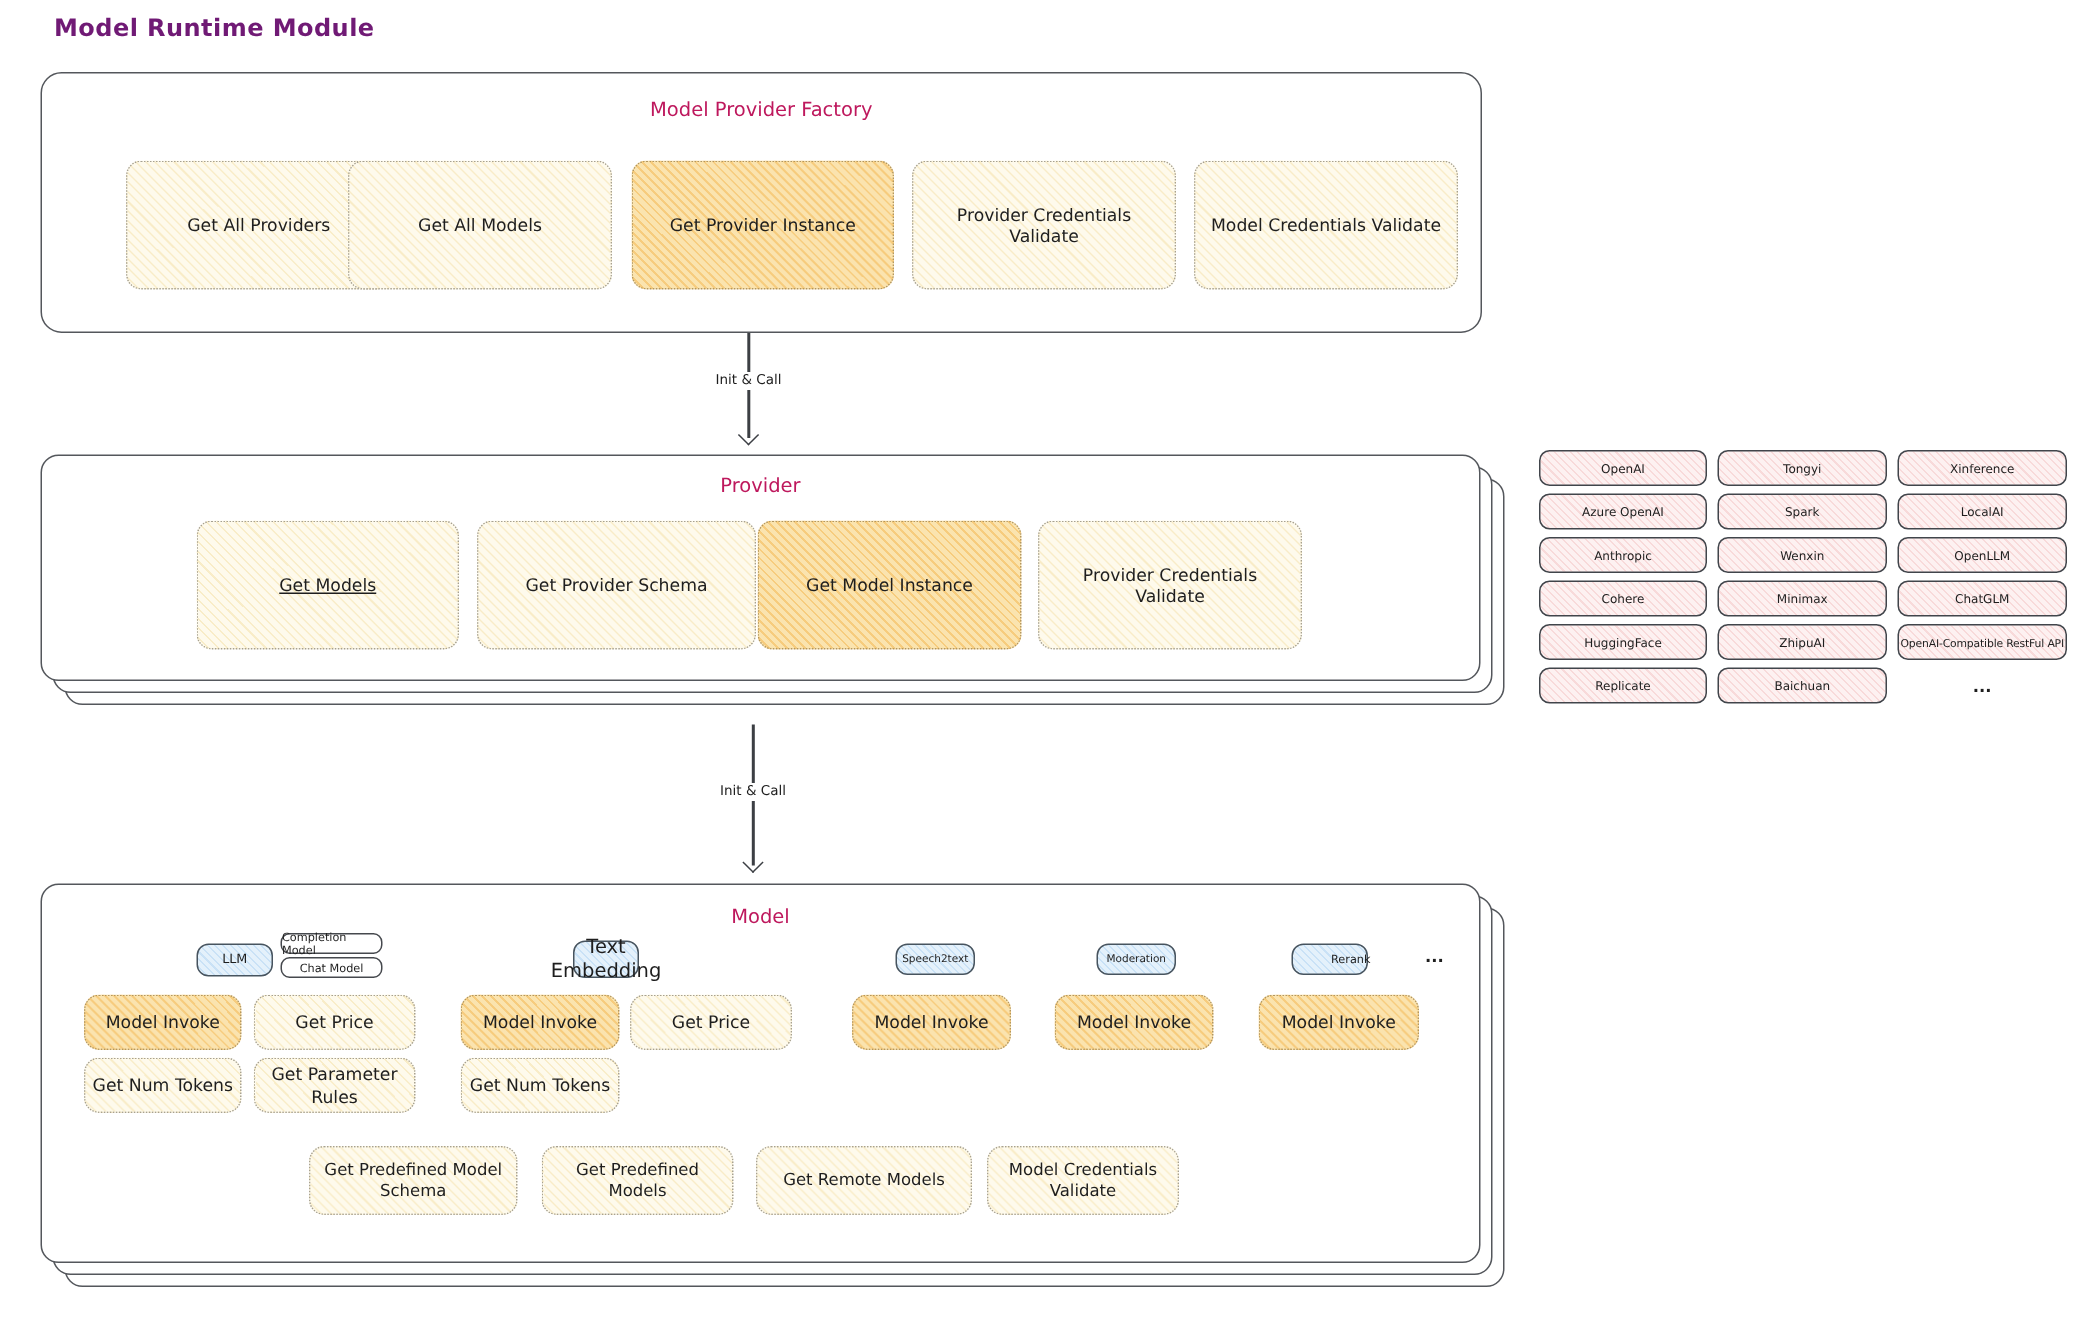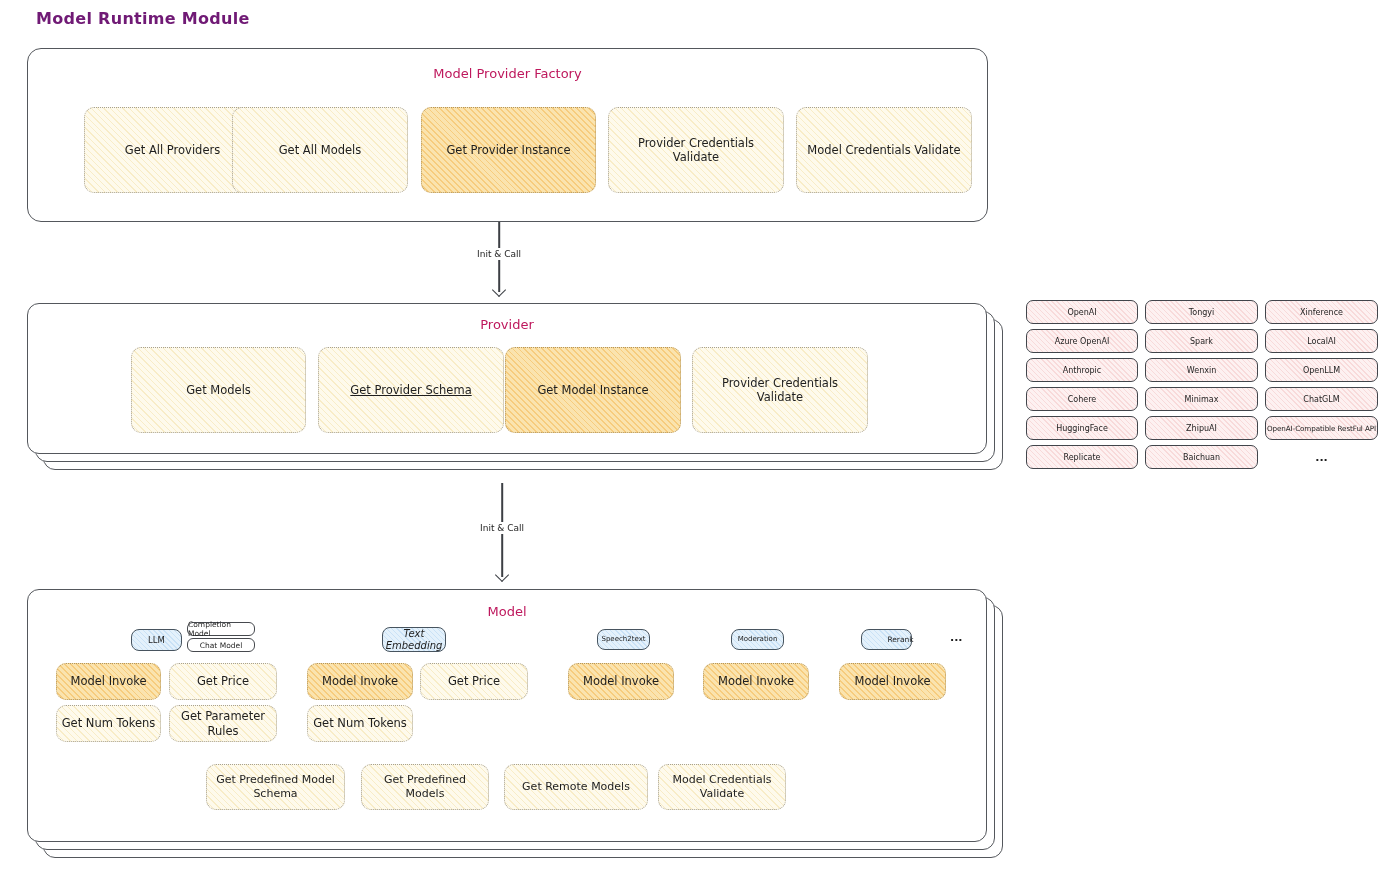--- a/index.html
+++ b/index.html
@@ -80,22 +80,22 @@
   <div class="arrow" style="left:469px; top:222px; width:60px; height:73px;">
     <div class="line"></div>
     <div class="head"></div>
     <div class="lbl" style="top:26px;">Init &amp; Call</div>
   </div>
 
   <div class="panel" style="left:43px; top:319px; width:958px; height:149px; border-radius:12px;"></div>
   <div class="panel" style="left:35px; top:311px; width:958px; height:149px; border-radius:12px;"></div>
   <div class="panel" style="left:27px; top:303px; width:958px; height:149px; border-radius:12px;">
     <div class="panel-title" style="top:13px;">Provider</div>
-    <div class="cell y" style="left:103px; top:43px; width:175px; height:86px;">Get Models</div>
-    <div class="cell y" style="left:290px; top:43px; width:186px; height:86px;text-decoration:underline;">Get Provider Schema</div>
+    <div class="cell y" style="left:103px; top:43px; width:175px; height:86px;text-decoration:underline;">Get Models</div>
+    <div class="cell y" style="left:290px; top:43px; width:186px; height:86px;">Get Provider Schema</div>
     <div class="cell o" style="left:477px; top:43px; width:176px; height:86px;">Get Model Instance</div>
     <div class="cell y" style="left:664px; top:43px; width:176px; height:86px;">Provider Credentials Validate</div>
   </div>
 
   <div class="vgrid" style="left:1026px; top:300px;">
     <div class="pk">OpenAI</div>
     <div class="pk">Tongyi</div>
     <div class="pk">Xinference</div>
     <div class="pk">Azure OpenAI</div>
     <div class="pk">Spark</div>
@@ -121,21 +121,21 @@
   </div>
 
   <div class="panel" style="left:43px; top:605px; width:958px; height:251px; border-radius:12px;"></div>
   <div class="panel" style="left:35px; top:597px; width:958px; height:251px; border-radius:12px;"></div>
   <div class="panel" style="left:27px; top:589px; width:958px; height:251px; border-radius:12px;">
     <div class="panel-title" style="top:14px;">Model</div>
 
     <div class="tag" style="left:103px; top:39px; width:51px; height:22px; font-size:8.5px;">LLM</div>
     <div class="tag-white" style="left:159px; top:32px; width:68px; height:14px;">Completion Model</div>
     <div class="tag-white" style="left:159px; top:48px; width:68px; height:14px;text-align:center;">Chat Model</div>
-    <div class="tag" style="left:354px; top:37px; width:64px; height:25px; font-size:10px; padding:0 4px;font-style:italic;">Text Embedding</div>
+    <div class="tag" style="left:354px; top:37px; width:44px; height:25px; font-size:13px; padding:0 4px;">Text Embedding</div>
     <div class="tag" style="left:569px; top:39px; width:53px; height:21px; font-size:7px;">Speech2text</div>
     <div class="tag" style="left:703px; top:39px; width:53px; height:21px; font-size:7px;">Moderation</div>
     <div class="tag" style="left:833px; top:39px; width:51px; height:21px; font-size:7.5px;padding-left:28px;">Rerank</div>
     <div class="dots" style="left:922px; top:41px;">...</div>
 
     <div class="cell o" style="left:28px;  top:73px; width:105px; height:37px;">Model Invoke</div>
     <div class="cell y" style="left:141px; top:73px; width:108px; height:37px;">Get Price</div>
     <div class="cell o" style="left:279px; top:73px; width:106px; height:37px;">Model Invoke</div>
     <div class="cell y" style="left:392px; top:73px; width:108px; height:37px;">Get Price</div>
     <div class="cell o" style="left:540px; top:73px; width:106px; height:37px;">Model Invoke</div>

